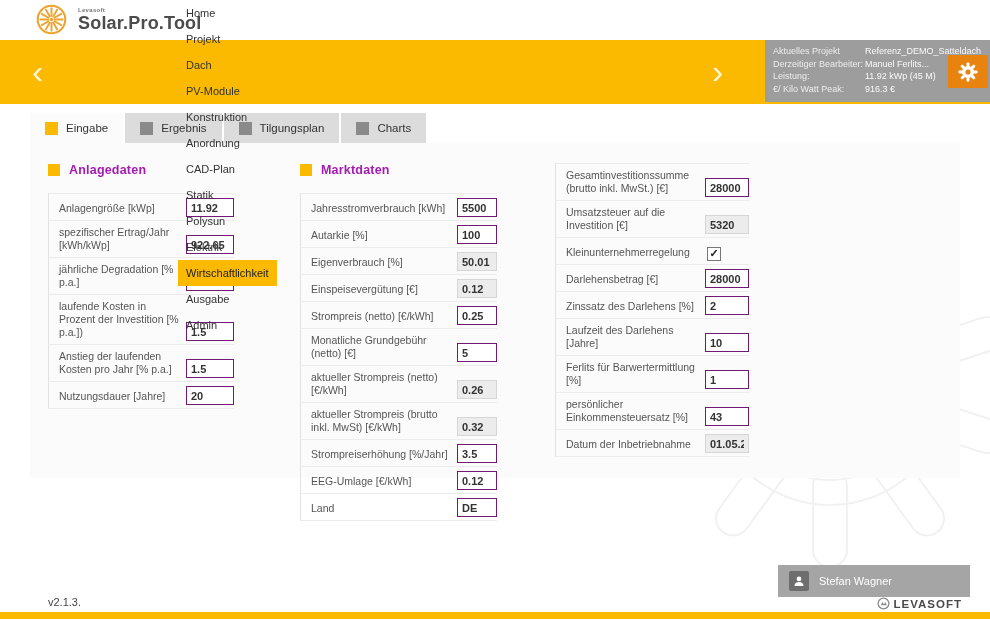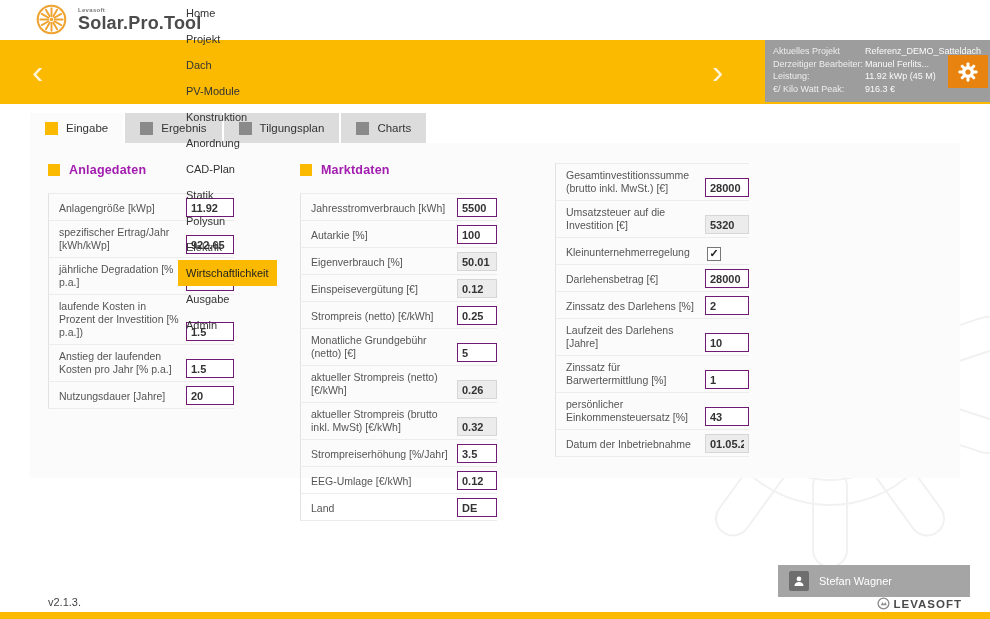--- a/index.html
+++ b/index.html
@@ -289,21 +289,21 @@
             </div>
             <div class="row">
               <label class="flabel">Zinssatz des Darlehens [%]</label>
               <input class="finput" value="2" style="">
             </div>
             <div class="row">
               <label class="flabel">Laufzeit des Darlehens [Jahre]</label>
               <input class="finput" value="10" style="">
             </div>
             <div class="row">
-              <label class="flabel">Zinssatz für Barwertermittlung [%]</label>
+              <label class="flabel">Ferlits für Barwertermittlung [%]</label>
               <input class="finput" value="1" style="">
             </div>
             <div class="row">
               <label class="flabel">persönlicher Einkommensteuersatz [%]</label>
               <input class="finput" value="43" style="">
             </div>
             <div class="row">
               <label class="flabel">Datum der Inbetriebnahme</label>
               <input class="finput ro" readonly="" value="01.05.20" style="">
             </div>

